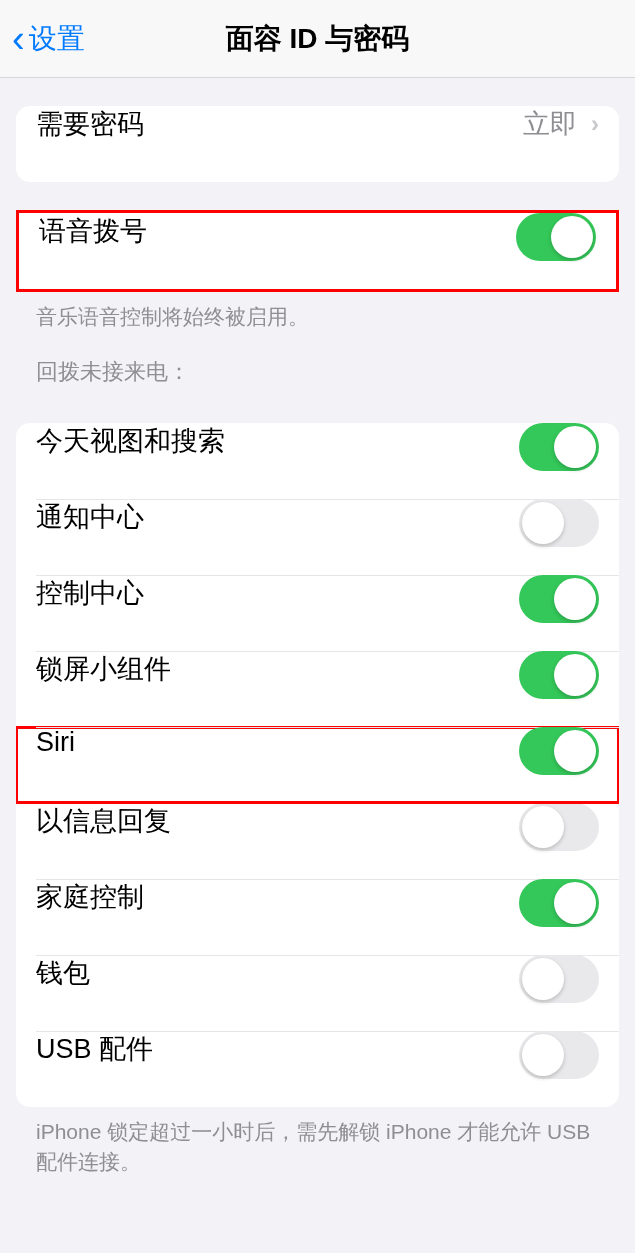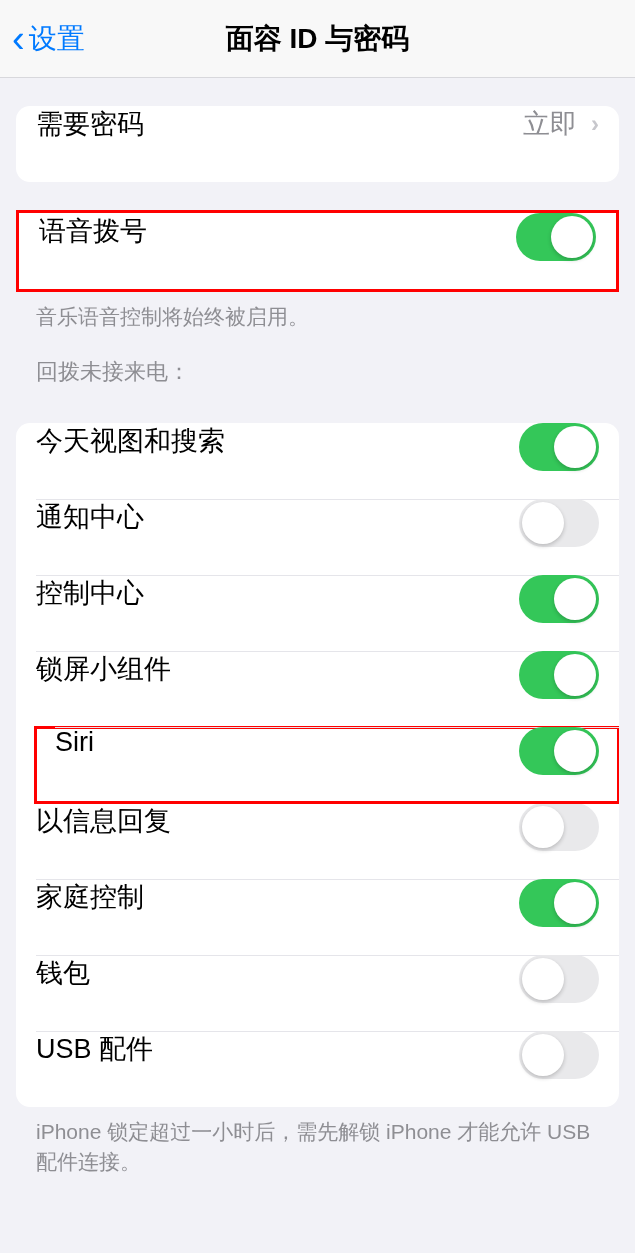--- a/index.html
+++ b/index.html
@@ -124,21 +124,20 @@
     .highlight-wrap {
       margin: 28px 16px 0 16px;
     }
     .highlight-wrap .group {
       margin: 0;
     }
     .row.highlighted-row {
       outline: 3px solid #ff0000;
       outline-offset: -2px;
       z-index: 1;
-      margin-left: 19px;
     }
   </style>
 </head>
 <body>
 
 <div class="nav-bar">
   <div class="back-btn">
     <span class="back-chevron">‹</span>
     <span>设置</span>
   </div>

